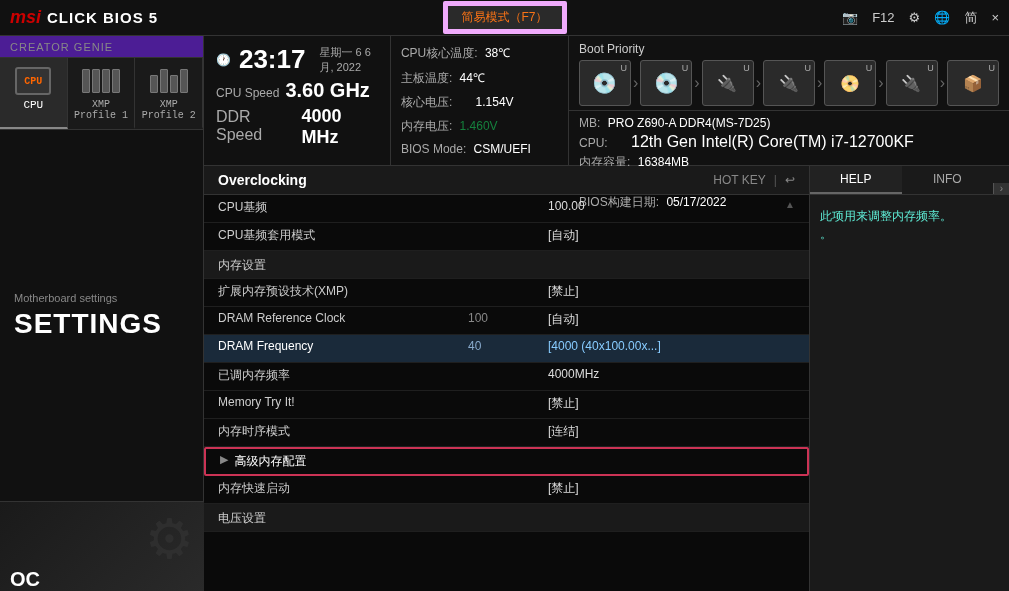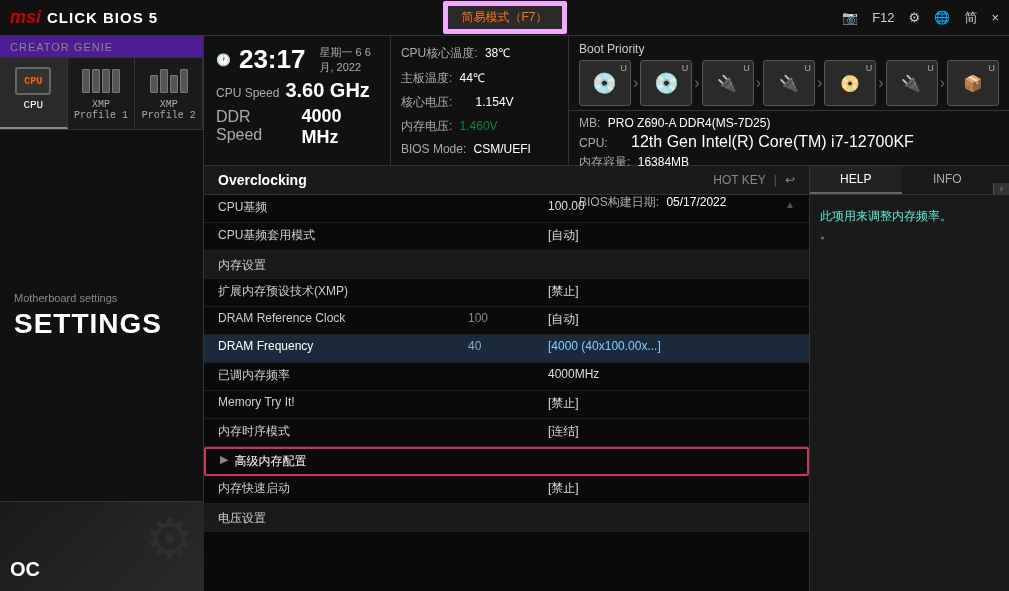--- a/index.html
+++ b/index.html
@@ -152,21 +152,21 @@
       color: #fff;
       letter-spacing: 1px;
     }
     #oc-thumbnail {
       width: 204px;
       height: 90px;
       background: linear-gradient(135deg, #1a1a1a, #2a2a2a);
       border-top: 1px solid #333;
       display: flex;
       align-items: flex-end;
-      padding: 10px 10px;
+      padding: 0 10px;
       position: relative;
       overflow: hidden;
     }
     #oc-label {
       font-size: 20px;
       font-weight: bold;
       color: #fff;
       z-index: 2;
     }
     .oc-bg-icon {

